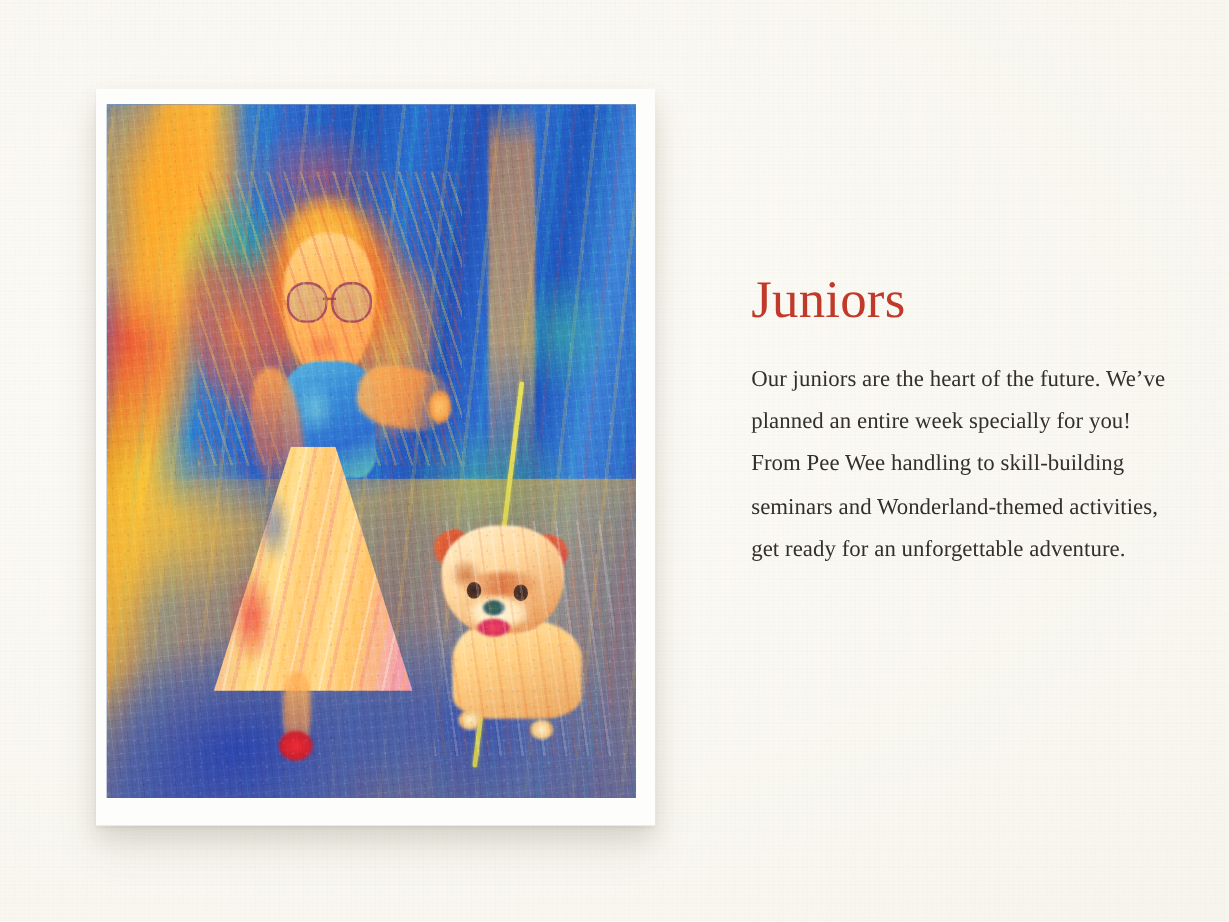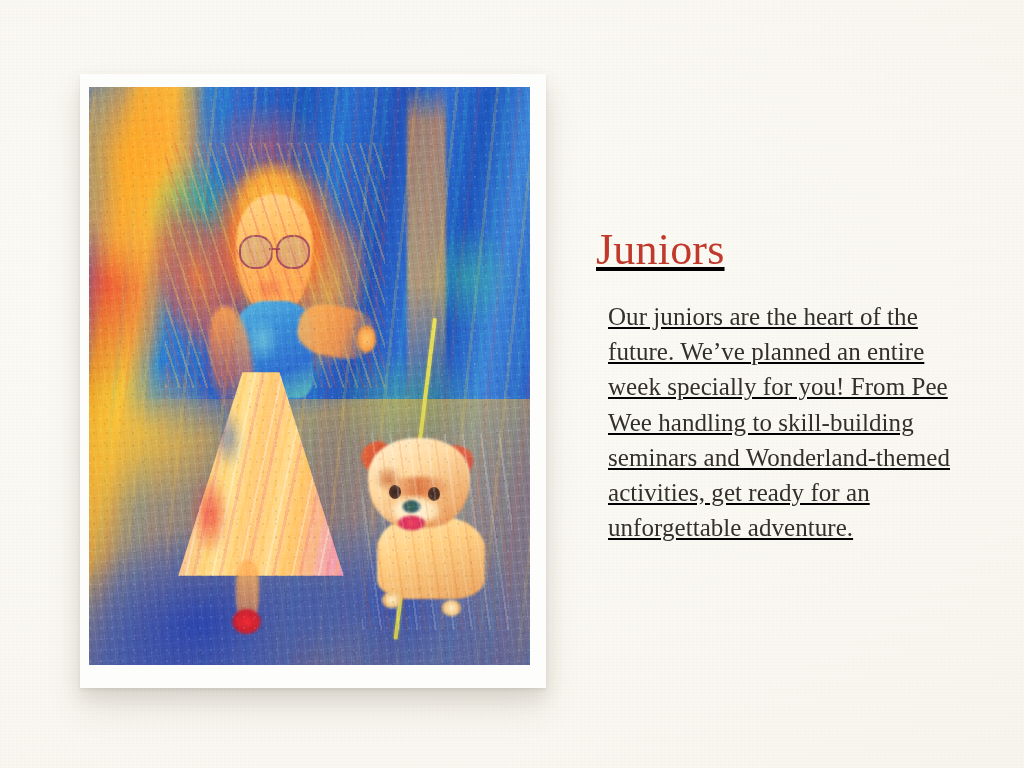--- a/index.html
+++ b/index.html
@@ -429,38 +429,37 @@
       radial-gradient(circle at 37% 62%, rgba(0,0,0,0.12) 0 1px, transparent 1px),
       radial-gradient(circle at 68% 28%, rgba(255,255,255,0.15) 0 1px, transparent 1px),
       radial-gradient(circle at 84% 74%, rgba(0,0,0,0.10) 0 1px, transparent 1px);
     background-size: 11px 11px, 13px 13px, 17px 17px, 19px 19px;
     opacity: 0.55;
   }
 
   
   #text-col {
     position: absolute;
-    left: 596px;
+    left: 626px;
     top: 228px;
     width: 352px;
-    text-decoration: underline;
   }
   #title {
     margin: 0;
     font-family: "Liberation Serif", "DejaVu Serif", serif;
     font-size: 44px;
     font-weight: 400;
     line-height: 1.0;
     color: #c0392b;
     letter-spacing: 0.2px;
   }
   #body-text {
-    margin: 27px 0 0 12px;
+    margin: 27px 0 0 0;
     font-family: "Liberation Serif", "DejaVu Serif", serif;
-    font-size: 25px;
+    font-size: 19px;
     line-height: 35.2px;
     color: #33302c;
     letter-spacing: 0.05px;
     width: 345px;
   }
 </style>
 </head>
 <body>
 
 <div id="slide">

